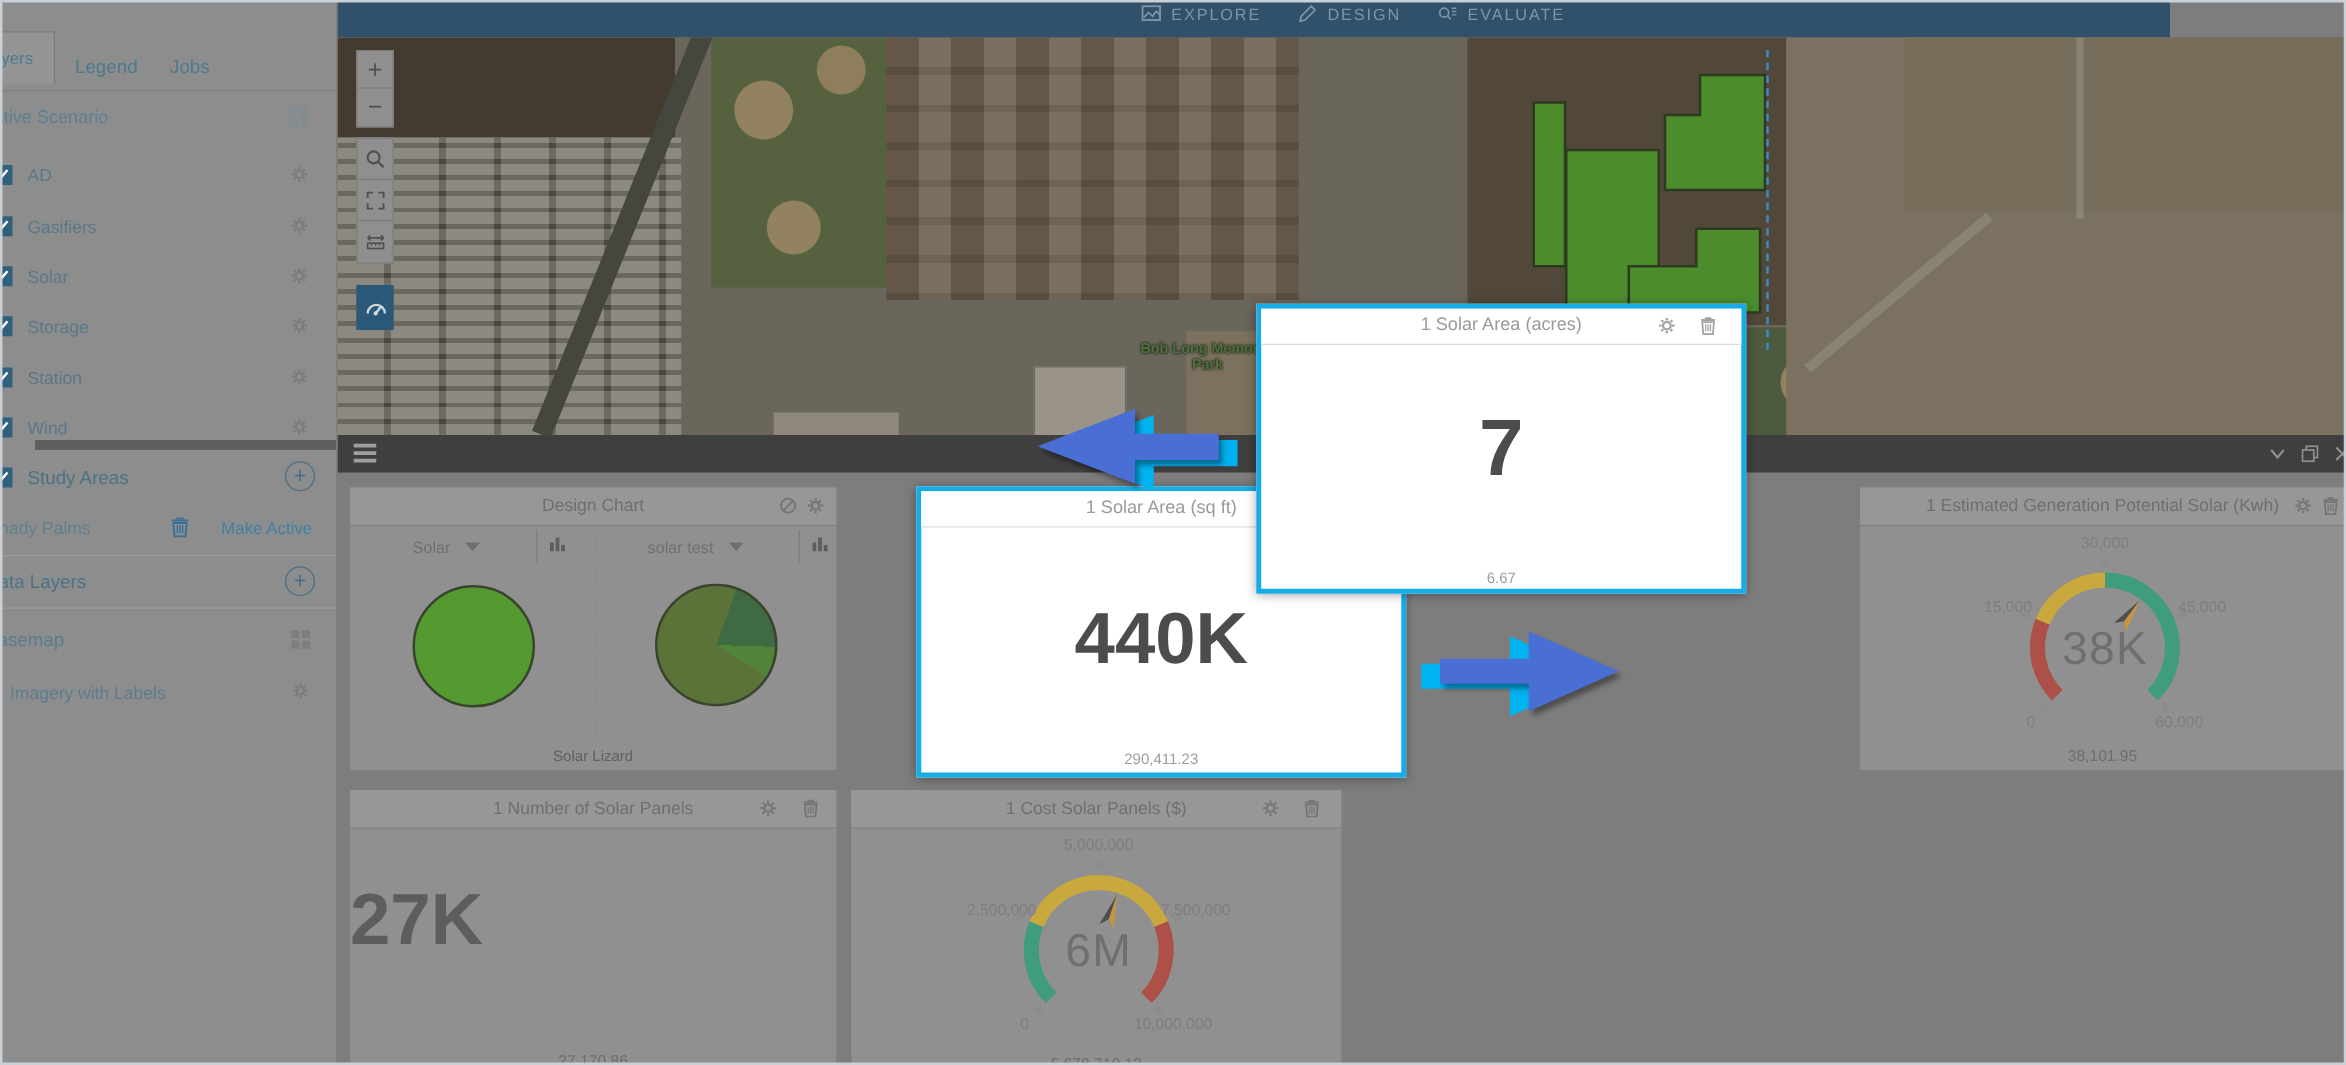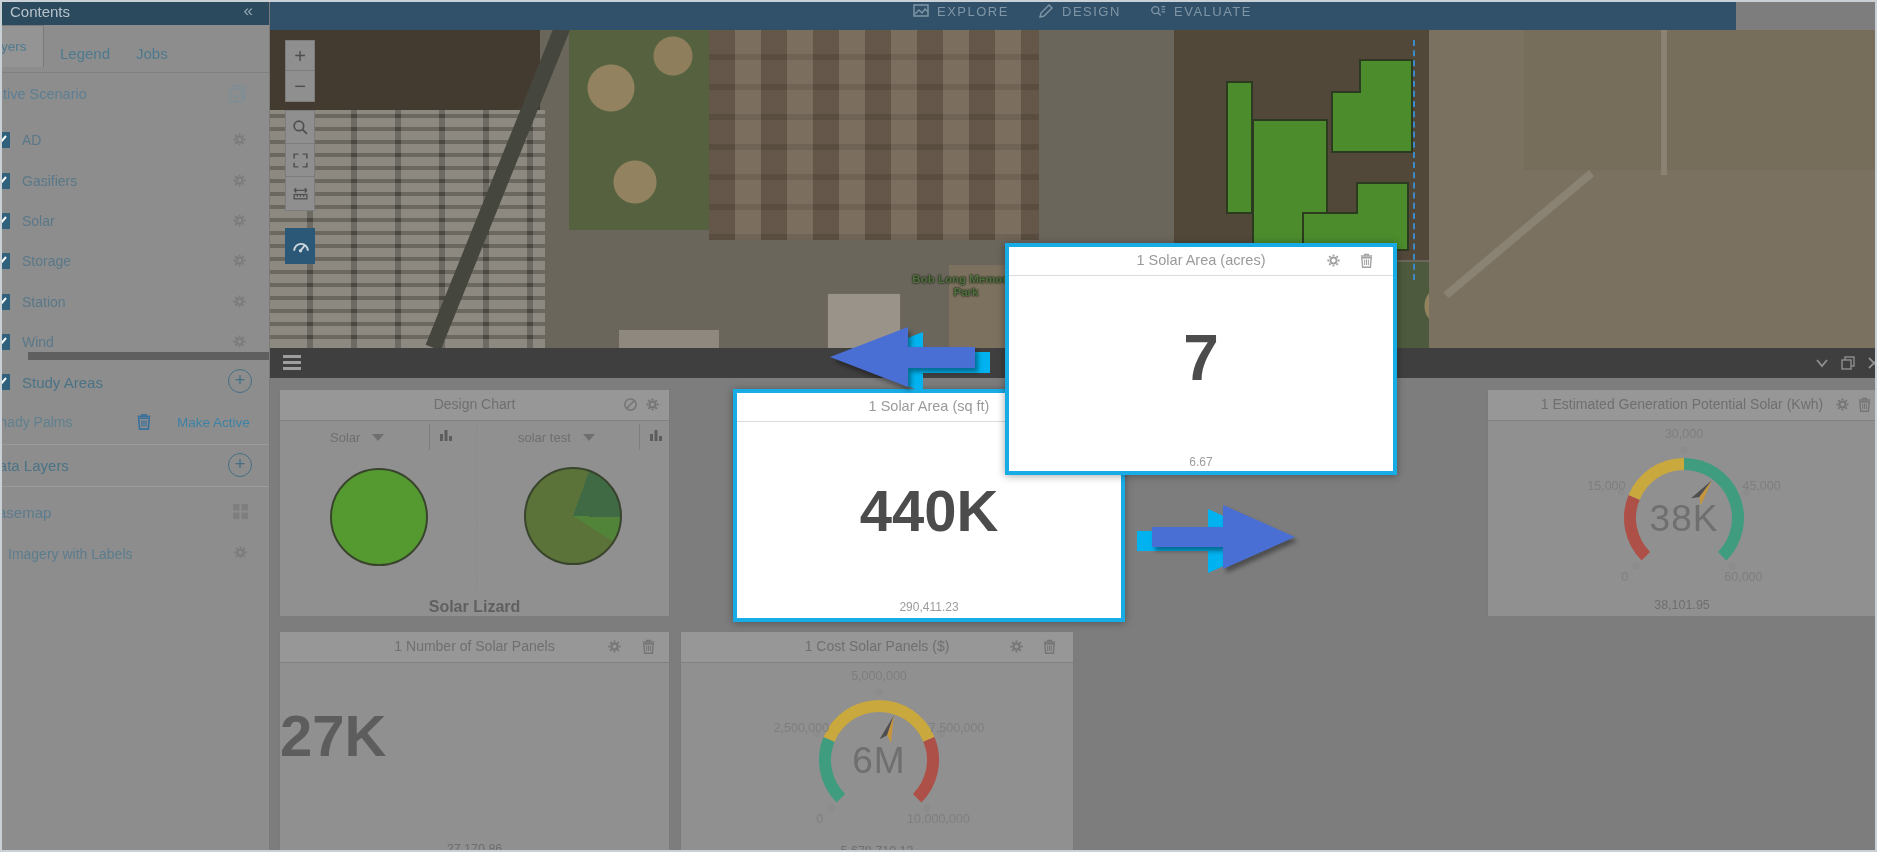--- a/index.html
+++ b/index.html
@@ -173,24 +173,20 @@
   <div id="dashtool">
     <svg viewBox="0 0 18 18">
         <path d="M3 13a6.5 6.5 0 1113 0" fill="none" stroke="#cdd8de" stroke-width="1.8"></path>
         <path d="M9 13l4-5" stroke="#cdd8de" stroke-width="1.8"></path>
         <circle cx="9" cy="13" r="1.6" fill="#cdd8de"></circle>
       </svg>
   </div>
 </div>
 
 <div id="sidebar">
-  <div id="sbheader">
-    <span id="sbtitle">Contents</span>
-    <span id="collapse">«</span>
-  </div>
   <div id="tabrow">
     <div id="tab-layers">
       <span>Layers</span>
     </div>
     <div class="tab" style="left:60px">Legend</div>
     <div class="tab" style="left:136px">Jobs</div>
   </div>
 
   <div class="sbtext" style="left:-14px;top:86px;font-size:14.5px;color:#5c7f93">Active Scenario</div>
   <div class="icon-sm" style="left:228px;top:84px;width:20px;height:20px">
@@ -372,21 +368,21 @@
     <span class="baricon" style="left:368px"><svg viewBox="0 0 16 16">
           <g fill="currentColor">
             <rect x="2" y="7" width="3" height="7"></rect>
             <rect x="6.5" y="3" width="3" height="11"></rect>
             <rect x="11" y="9" width="3" height="5"></rect>
           </g>
         </svg></span>
     <div class="abs" style="left:196px;top:34px;height:170px;border-left:1px dashed #8a8a8a"></div>
     <div class="pie" style="left: 50px; top: 78px; background: conic-gradient(rgb(84, 154, 48) 0%, rgb(84, 154, 48) 100%);"></div>
     <div class="pie" style="left: 244px; top: 77px; background: conic-gradient(rgb(91, 115, 57) 0%, rgb(91, 115, 57) 5.5%, rgb(63, 106, 67) 5.5%, rgb(63, 106, 67) 25.5%, rgb(81, 131, 57) 25.5%, rgb(81, 131, 57) 34%, rgb(91, 115, 57) 34%, rgb(91, 115, 57) 100%);"></div>
-    <div class="cval" style="top:208px;font-weight:bold;font-size:16px;color:#606060">Solar Lizard</div>
+    <div class="cval" style="top:208px;font-weight:normal;font-size:12px;color:#606060">Solar Lizard</div>
   </div>
 
   <div class="card" style="left:1218px;top:41px;width:390px;height:228px">
     <div class="chead">
       <div class="ctitle">1 Estimated Generation Potential Solar (Kwh)</div>
       <span class="chi" style="right:26px"><svg viewBox="0 0 16 16">
             <g stroke="currentColor" stroke-width="2" fill="none">
               <circle cx="8" cy="8" r="3.2"></circle>
               <path d="M8 1.5v2M8 12.5v2M1.5 8h2M12.5 8h2M3.4 3.4l1.4 1.4M11.2 11.2l1.4 1.4M12.6 3.4l-1.4 1.4M4.8 11.2l-1.4 1.4"></path>
             </g>

